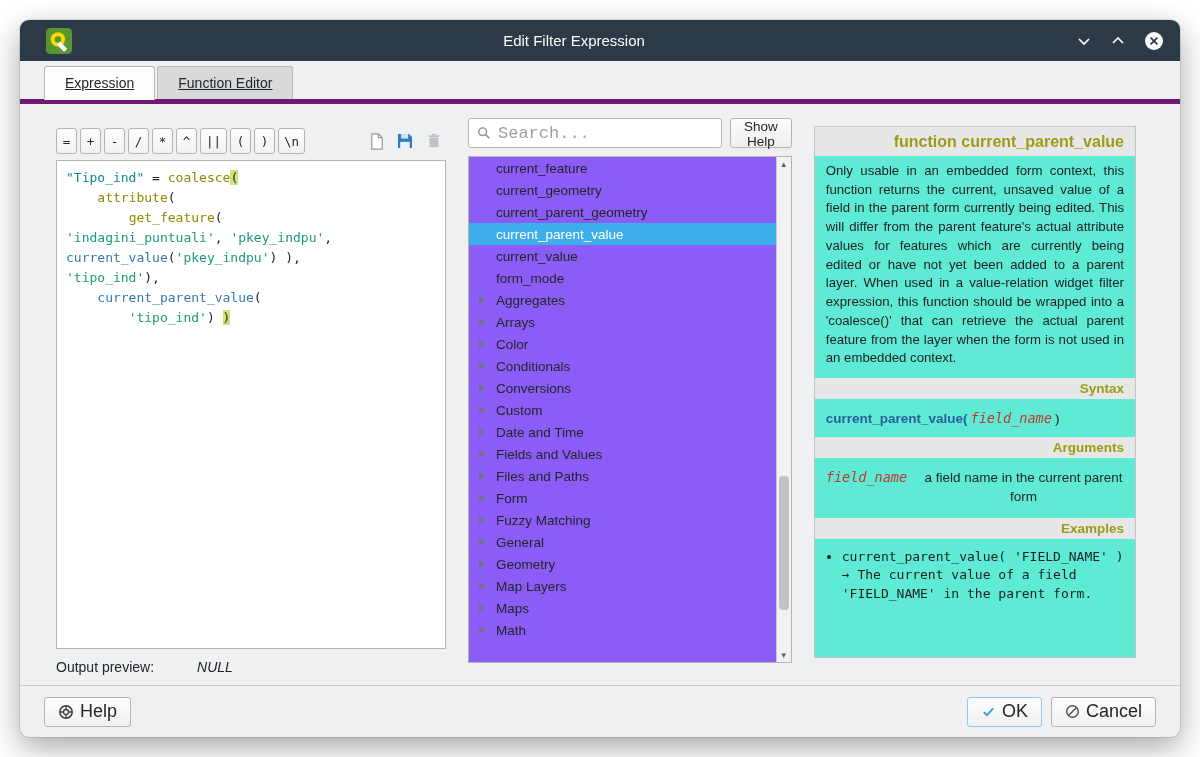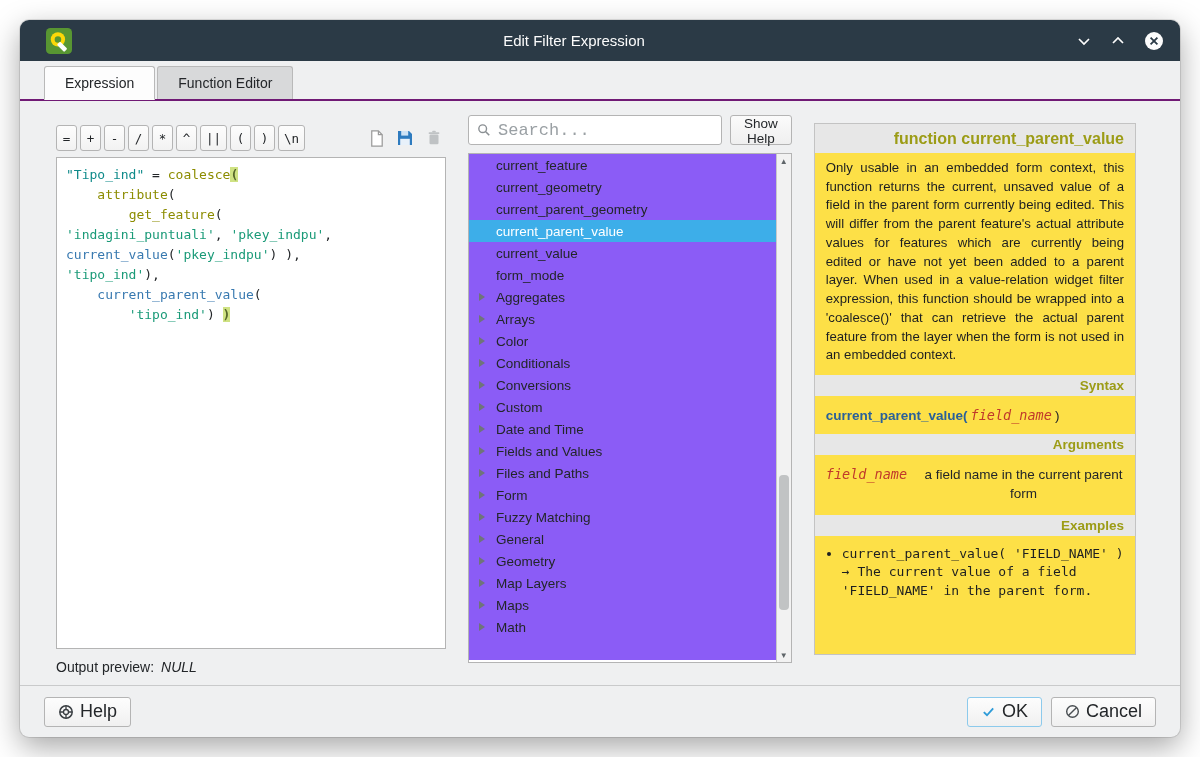--- a/index.html
+++ b/index.html
@@ -10,21 +10,21 @@
             overflow:hidden; display:flex; flex-direction:column; }
 
   
   .titlebar { flex:0 0 41px; background:var(--titlebar,#2b3a46); display:flex; align-items:center; padding:0 14px; }
   .app-icon { width:26px; height:26px; margin-left:12px; display:flex; }
   .title { flex:1; text-align:center; color:#fcfcfc; font-size:15px; }
   .win-controls { display:flex; align-items:center; gap:18px; margin-right:2px; }
   .win-btn { display:flex; align-items:center; justify-content:center; cursor:default; }
 
   
-  .tabbar { flex:0 0 auto; display:flex; padding:5px 24px 0; border-bottom:2px solid #701a75; }
+  .tabbar { flex:0 0 auto; display:flex; padding:5px 24px 0; border-bottom:5px solid #701a75;text-decoration:underline; }
   .tab { padding:8px 20px 8px; font-size:14px; background:#d8d9da; border:1px solid #b9b9b9;
          border-bottom:none; border-radius:3px 3px 0 0; margin-right:2px; position:relative; }
   .tab.active { background:#fdfdfd; border-bottom:1px solid #fdfdfd; margin-bottom:-1px; z-index:2; }
 
   
   .pane { flex:1; min-height:0; display:flex; gap:22px; padding:14px 44px 10px 36px; }
 
   
   .col-left { flex:0 0 390px; display:flex; flex-direction:column; }
   .ed-toolbar { display:flex; align-items:center; margin:10px 0 6px; }
@@ -39,21 +39,21 @@
                  font-family:"DejaVu Sans Mono",monospace; font-size:13px; line-height:20px; overflow:hidden; }
   .code-line { white-space:pre; }
   .tok-plain   { color:#232629; }
   .tok-field   { color:#0f8a8a; }
   .tok-func    { color:#8c8c00; }
   .tok-str     { color:#1a9a78; }
   .tok-special { color:#3879b0; }
   .tok-hlparen { background:#cfe283; color:#55662a; font-weight:bold; }
 
   .output-preview { margin-top:10px; font-size:14px; display:flex; gap:7px; align-items:baseline; }
-  .output-preview .null { font-style:italic; }
+  .output-preview .null { font-style:italic;margin-left:36px; }
 
   
   .col-mid { flex:0 0 308px; display:flex; flex-direction:column; padding-bottom:12px; }
   .search-row { display:flex; gap:8px; margin-bottom:8px; }
   .search-box { flex:1; height:30px; background:#fff; border:1px solid #b4b4b4; border-radius:3px;
                 display:flex; align-items:center; padding:0 8px; gap:7px; }
   .search-box input { border:none; outline:none; flex:1; font-size:17px; background:transparent; font-family:Liberation Mono, monospace; color:#0369a1; }
   .search-box input::placeholder { color:#9aa0a4; }
   .show-help-btn { height:30px; padding:0 13px; background:linear-gradient(#fbfbfb,#efefef);
                    border:1px solid #b4b4b4; border-radius:3px; font-size:13.5px; color:#232629; font-family:inherit; cursor:default; }
@@ -66,21 +66,21 @@
   .fn-row.selected { background:var(--selection,#3daee9); color:#ffffff; }
   .tri { position:absolute; left:10px; width:0; height:0; border-left:6px solid #6f7479;
          border-top:4px solid transparent; border-bottom:4px solid transparent; }
 
   .scrollbar { flex:0 0 15px; border-left:1px solid #c9c9c9; background:#f2f2f2; display:flex; flex-direction:column; }
   .sb-arrow { height:14px; display:flex; align-items:center; justify-content:center; font-size:8px; color:#5f6569; }
   .sb-track { flex:1; position:relative; }
   .sb-thumb { position:absolute; left:2px; right:2px; top:64%; height:28%; background:#c1c3c4; border-radius:4px; }
 
   
-  .col-right { flex:1; margin-top:8px; height:532px; border:1px solid #c3c3c3; background:#fde047;
+  .col-right { flex:1; margin-top:8px; height:532px; border:1px solid #c3c3c3; background:#5eead4;
                display:flex; flex-direction:column; overflow:hidden; }
   .help-title { background:#e7e7e7; color:var(--helphdr,#9c9c16); font-size:16px; font-weight:bold;
                 text-align:right; padding:6px 11px 5px; }
   .help-desc { padding:6px 11px 10px; font-size:13.2px; line-height:1.42; color:#1d1f21; text-align:justify; }
   .help-section-header { background:#e7e7e7; color:var(--helphdr,#9c9c16); font-weight:bold; font-size:13.5px;
                          text-align:right; padding:3px 11px; }
   .help-syntax { padding:11px; font-size:13.5px; }
   .syn-fn { color:#2a6099; font-weight:bold; }
   .syn-arg { font-family:"DejaVu Sans Mono",monospace; font-style:italic; color:#c0392b; padding:0 3px; }
   .help-args { padding:11px; display:flex; gap:16px; font-size:13.5px; align-items:flex-start; }

